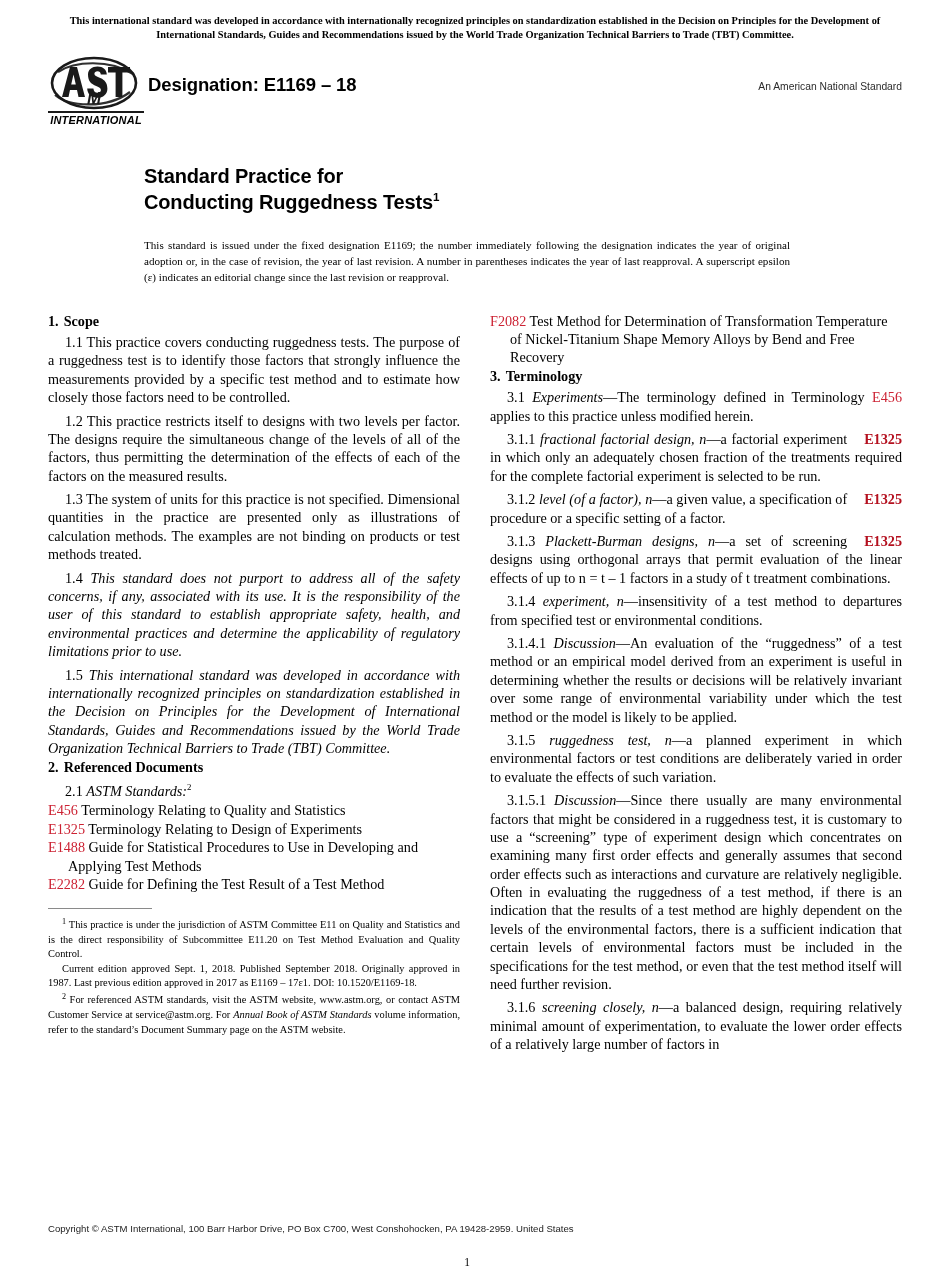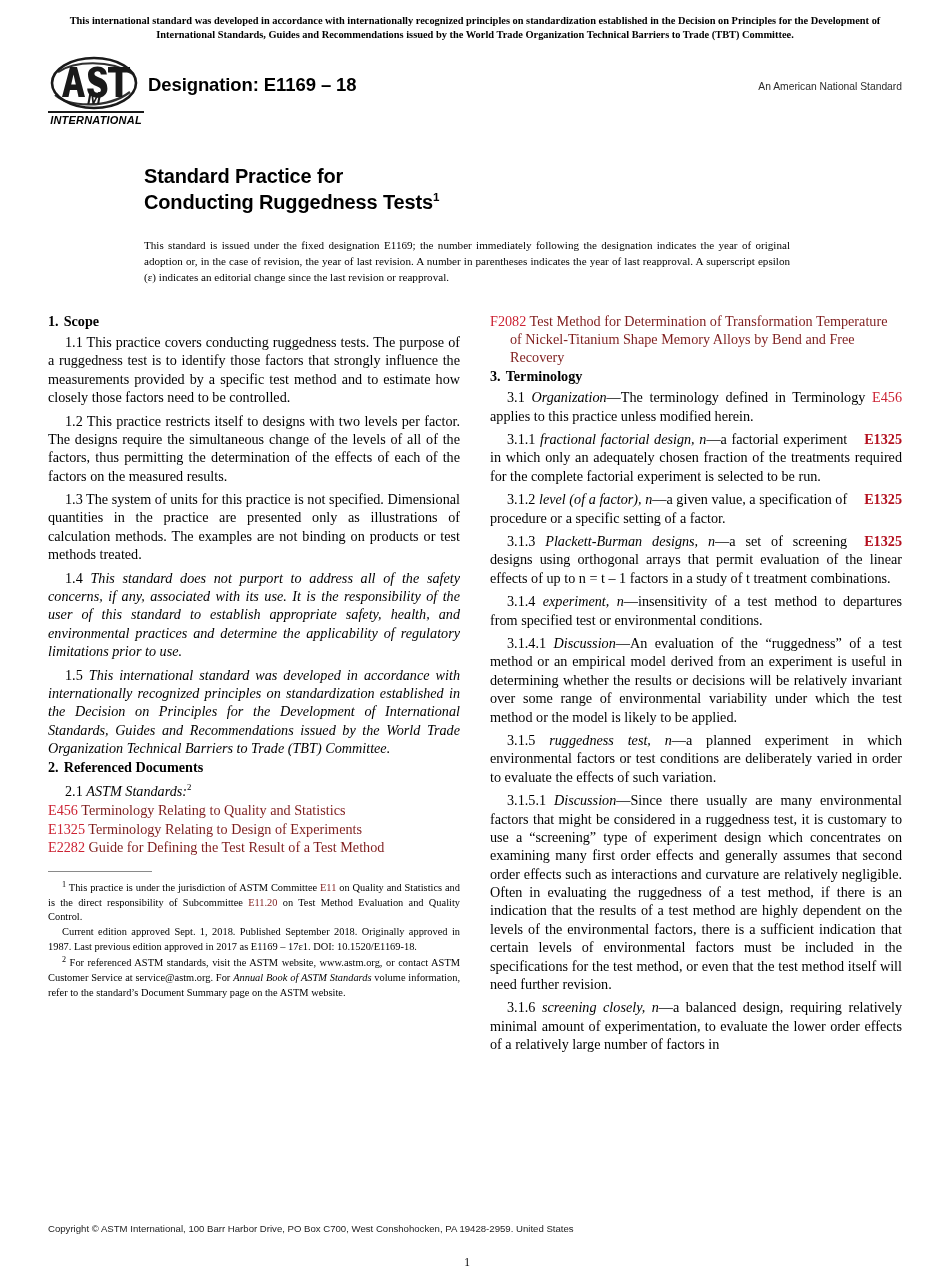--- a/index.html
+++ b/index.html
@@ -162,21 +162,21 @@
   ul.reflist li {
     font-size: 14.2px;
     line-height: 1.30;
     padding-left: 20px;
     text-indent: -20px;
     color: #2a2ac8;
   }
   .ref-id {
     color: #cc2233;
   }
-  .reflink { color: #7f1d1d; }
+  .reflink { color: #000000; }
 
   
   .srctag {
     color: #b4101f;
     font-weight: bold;
     float: right;
     font-size: 14.2px;
   }
 
   
@@ -280,20 +280,21 @@
       </h2>
 
       <div class="ref-sub">
         <span>2.1</span>
         <span class="it">ASTM Standards:</span><sup>2</sup>
       </div>
 
       <ul class="reflist">
         <li><span class="ref-id">E456</span> <span class="reflink">Terminology Relating to Quality and Statistics</span></li>
         <li><span class="ref-id">E1325</span> <span class="reflink">Terminology Relating to Design of Experiments</span></li>
+        <li><span class="ref-id">E1488</span> <span class="reflink">Guide for Statistical Procedures to Use in Developing and Applying Test Methods</span></li>
         <li><span class="ref-id">E2282</span> <span class="reflink">Guide for Defining the Test Result of a Test Method</span></li>
       </ul>
 
       <div class="footnotes">
         <div class="fn-rule"></div>
 
         <p class="fn">
           <sup>1</sup>
           <span>This practice is under the jurisdiction of ASTM Committee </span><span class="reflink">E11</span><span> on Quality and Statistics and is the direct responsibility of Subcommittee </span><span class="reflink">E11.20</span><span> on Test Method Evaluation and Quality Control.</span>
         </p>
@@ -315,21 +316,21 @@
       <ul class="reflist">
         <li><span class="ref-id">F2082</span> <span class="reflink">Test Method for Determination of Transformation Temperature of Nickel-Titanium Shape Memory Alloys by Bend and Free Recovery</span></li>
       </ul>
 
       <h2 class="sec sec-gap">
         <span class="num">3.</span><span>Terminology</span>
       </h2>
 
       <p class="para">
         <span>3.1</span>
-        <span class="it">Organization</span><span>—</span><span>The terminology defined in Terminology </span><span class="ref-id">E456</span><span> applies to this practice unless modified herein.</span>
+        <span class="it">Experiments</span><span>—</span><span>The terminology defined in Terminology </span><span class="ref-id">E456</span><span> applies to this practice unless modified herein.</span>
       </p>
 
       <p class="para">
         <span class="srctag">E1325</span>
         <span>3.1.1</span>
         <span class="it">fractional factorial design, n</span><span>—</span><span>a factorial experiment in which only an adequately chosen fraction of the treatments required for the complete factorial experiment is selected to be run.</span>
       </p>
 
       <p class="para">
         <span class="srctag">E1325</span>

